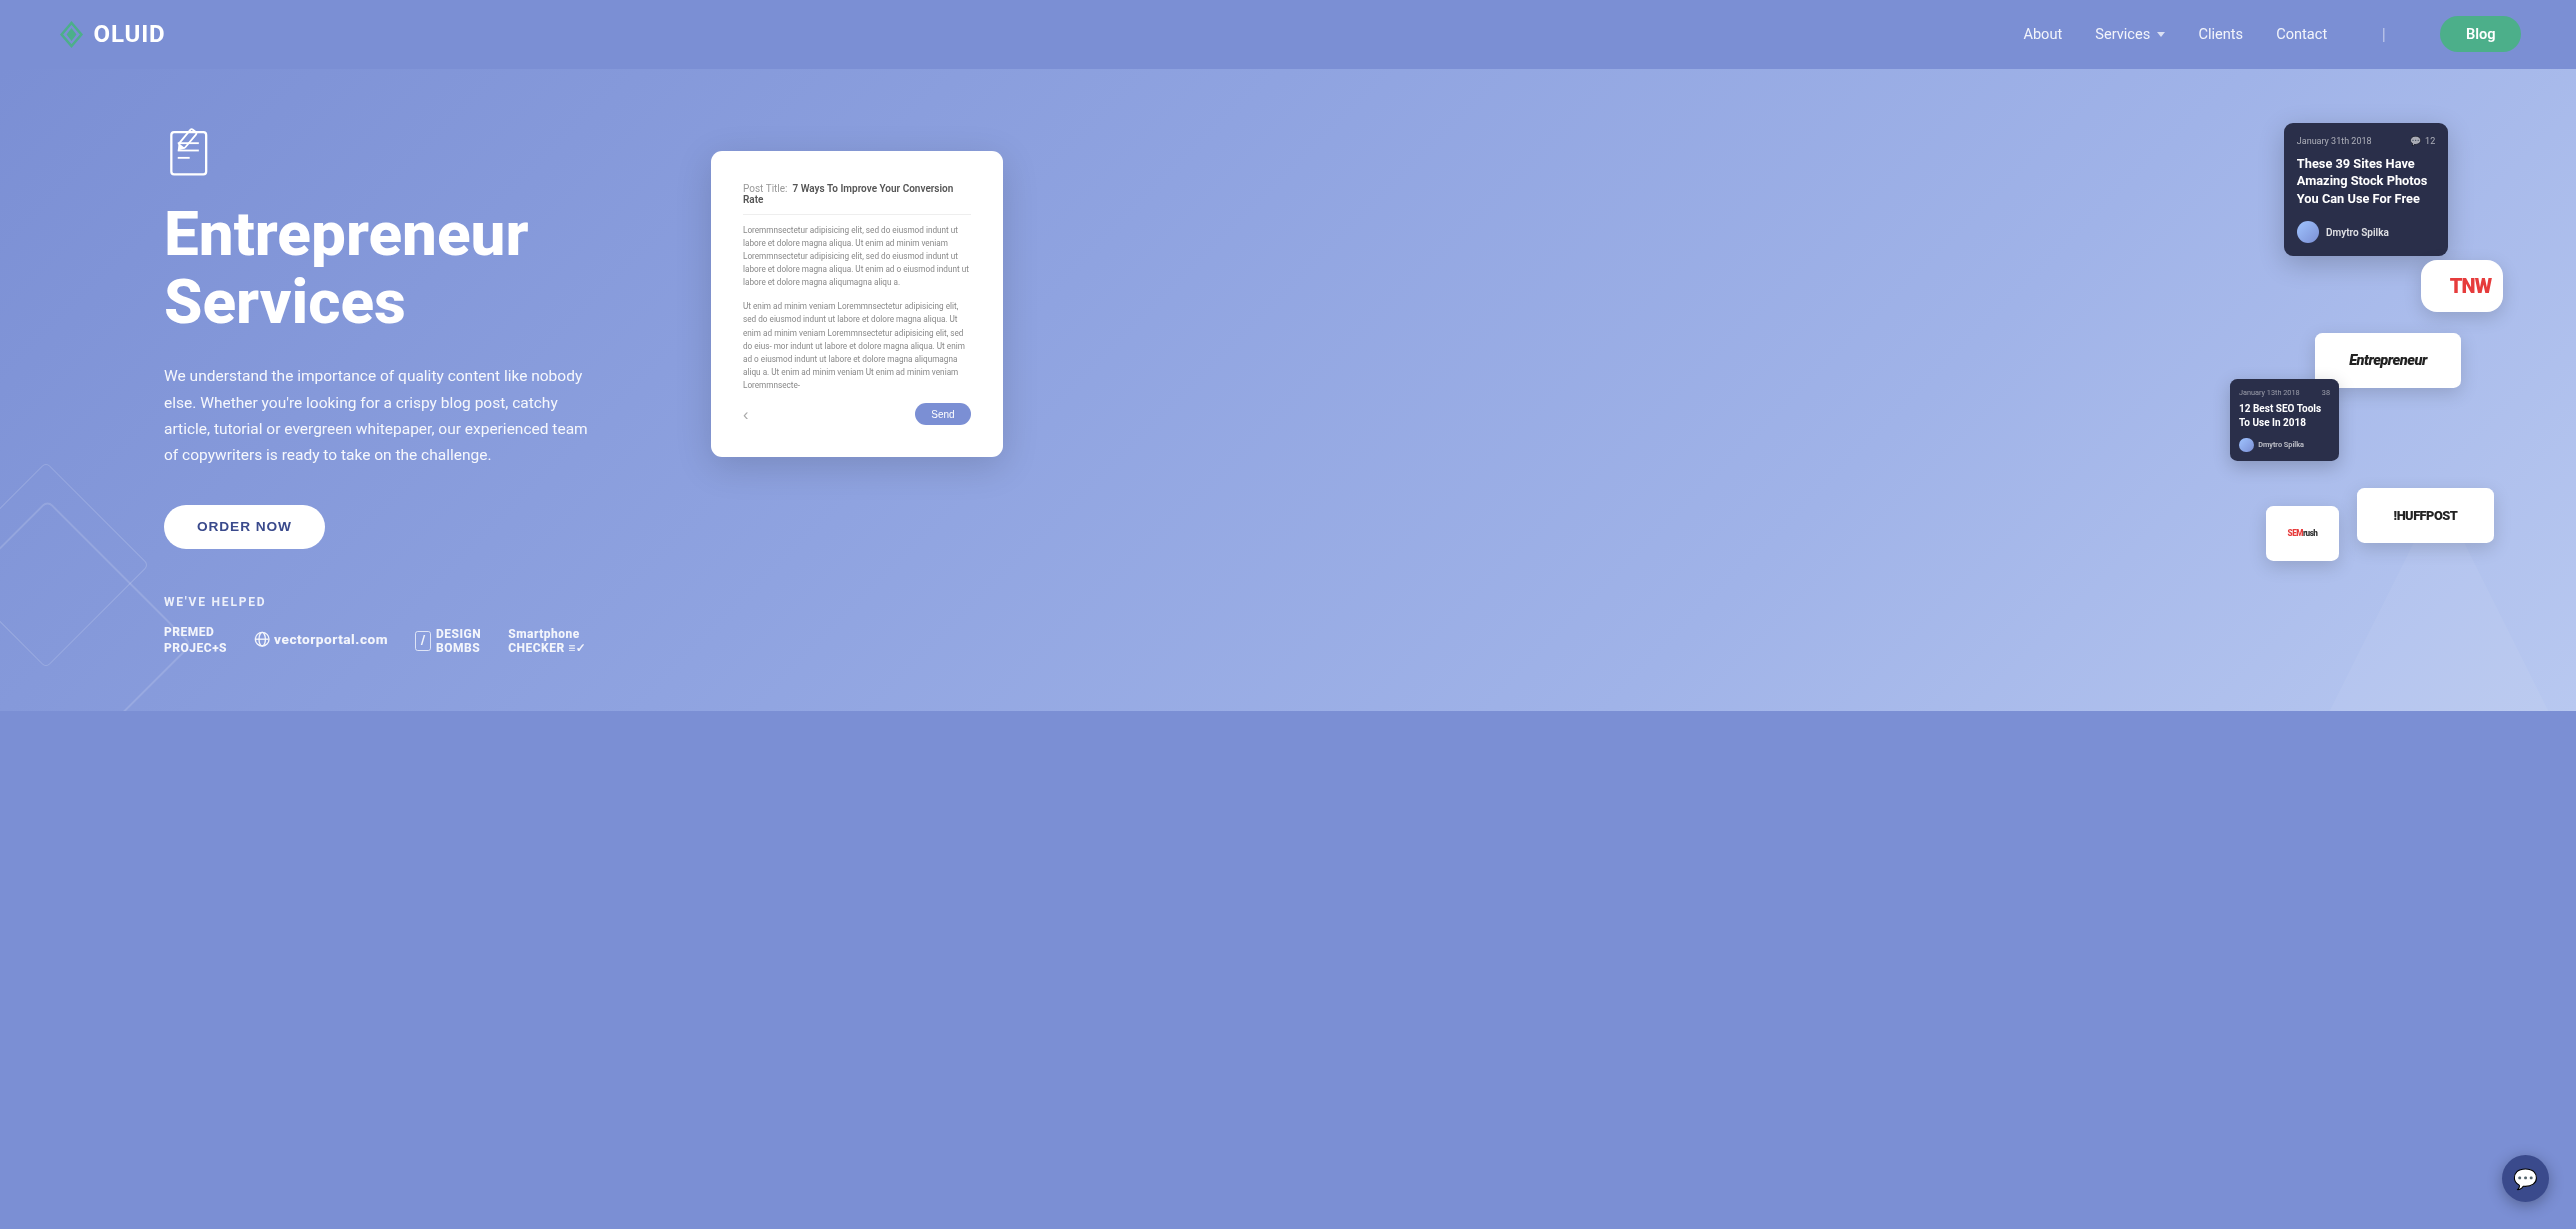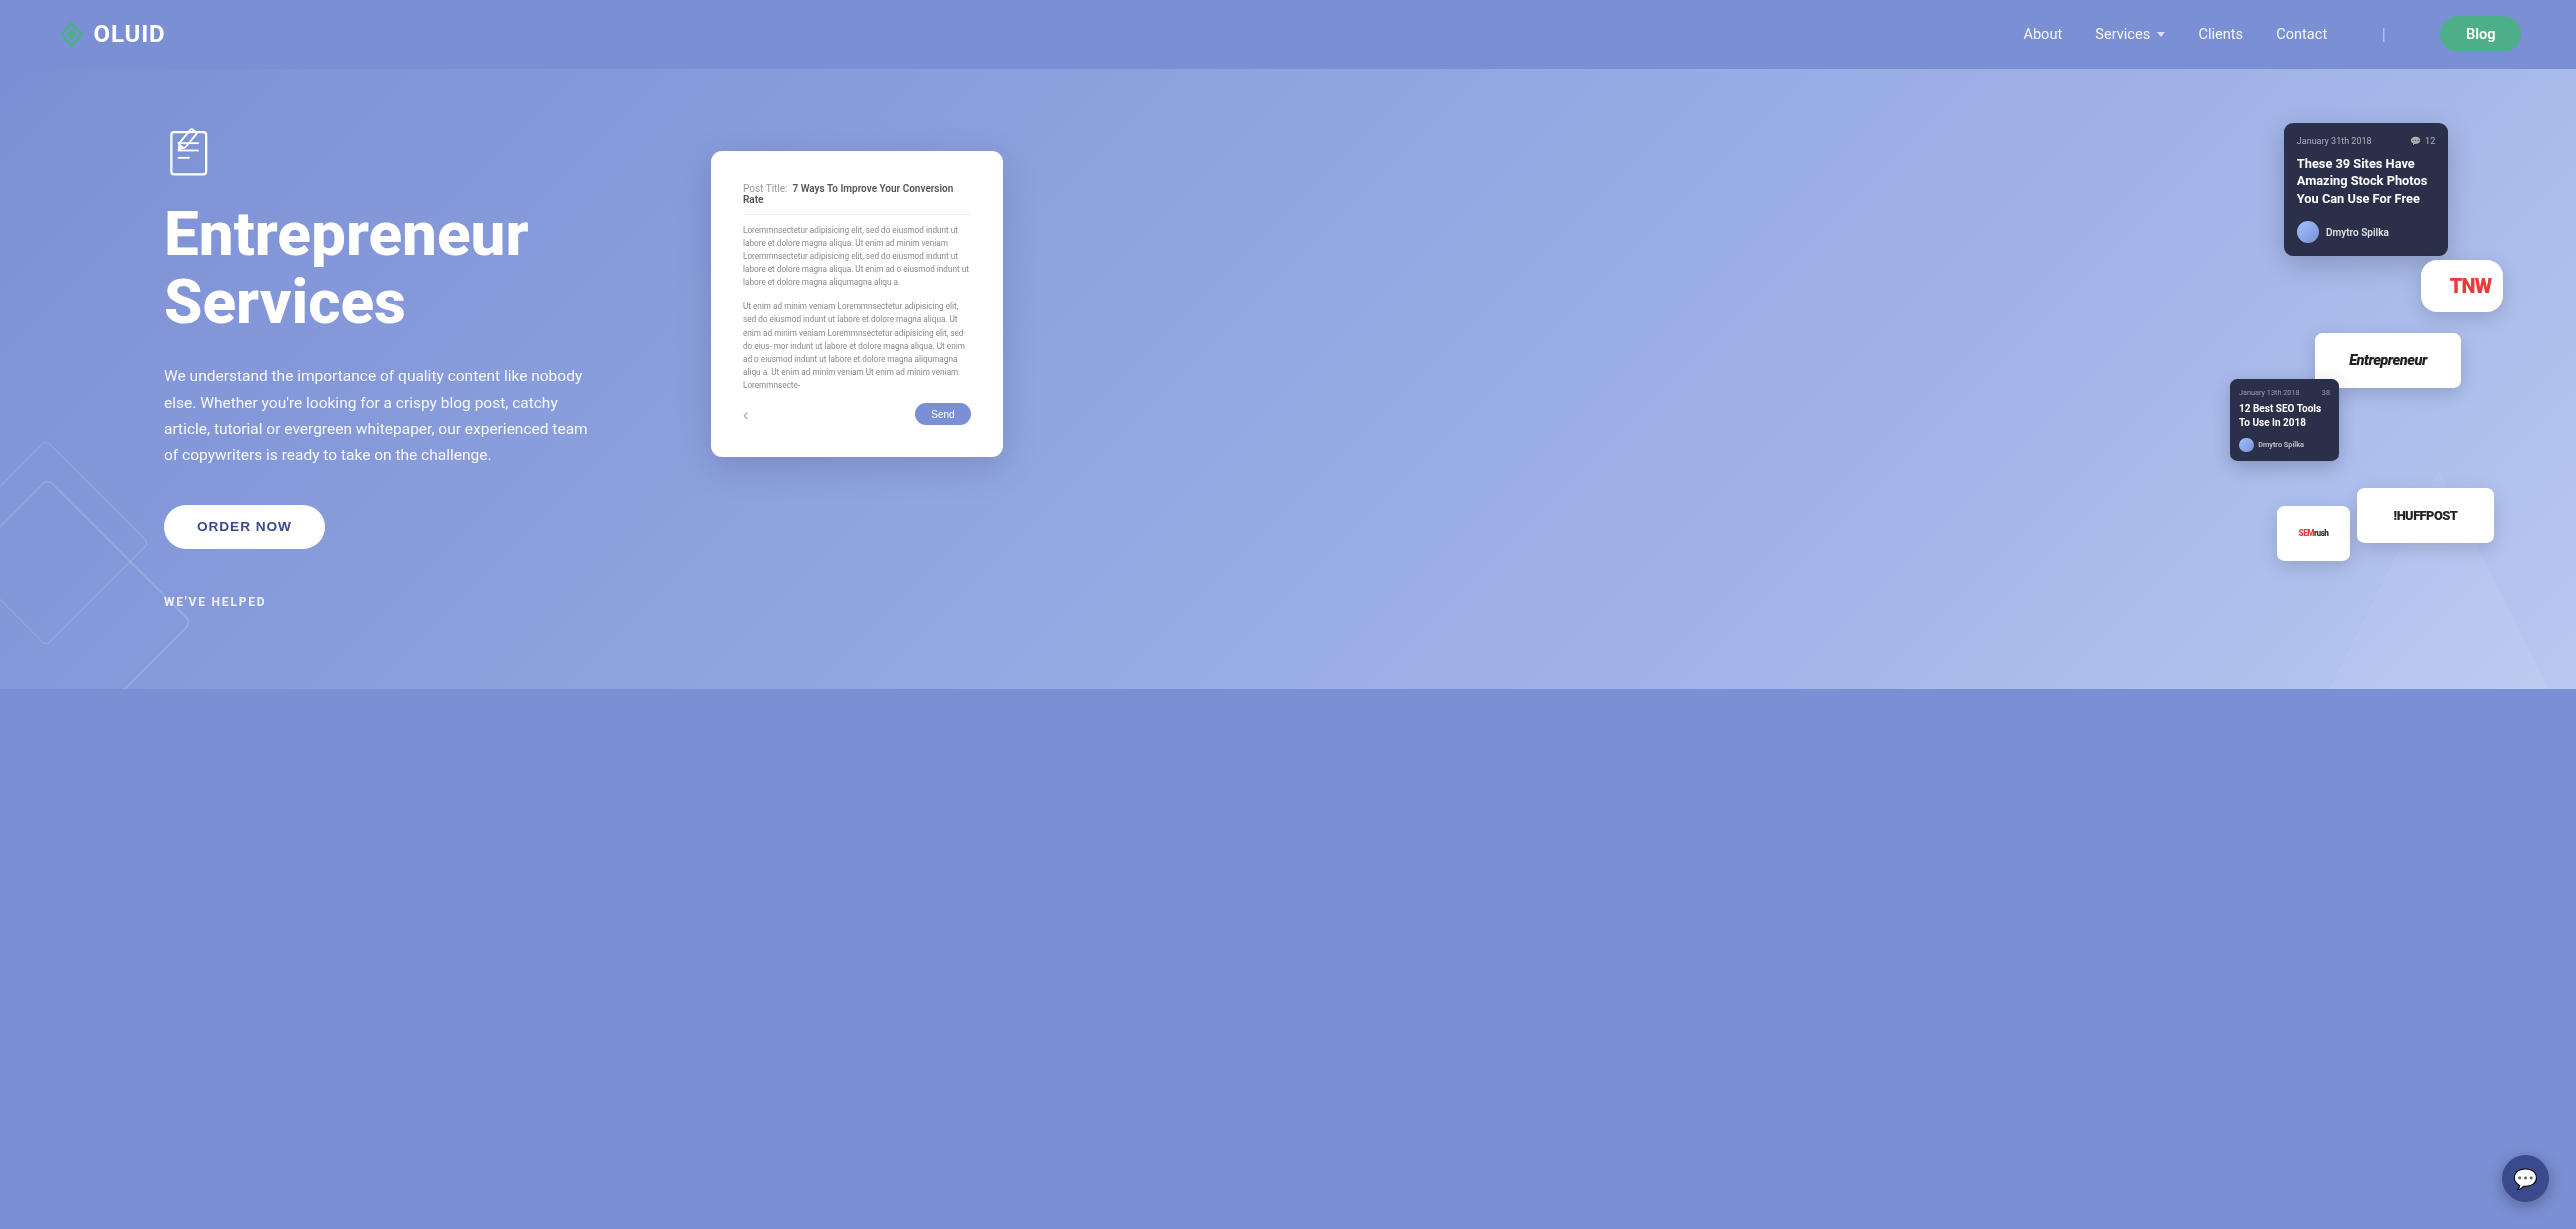--- a/index.html
+++ b/index.html
@@ -426,21 +426,21 @@
     }
 
     .seo-card .author-name {
       font-size: 7.3px;
       color: rgba(255,255,255,0.7);
     }
 
     
     .semrush-card {
       position: absolute;
-      right: 171px;
+      right: 182px;
       top: 401px;
       width: 73px;
       height: 55px;
       background: #fff;
       border-radius: 7.3px;
       display: flex;
       align-items: center;
       justify-content: center;
       box-shadow: 0 5.5px 18px rgba(0,0,0,0.15);
     }
@@ -563,20 +563,44 @@
 
     
     <p class="hero-desc">We understand the importance of quality content like nobody else. Whether you're looking for a crispy blog post, catchy article, tutorial or evergreen whitepaper, our experienced team of copywriters is ready to take on the challenge.</p>
 
     
     <button class="order-btn">ORDER NOW</button>
 
     
     <div class="helped-section">
       <div class="helped-label">WE'VE HELPED</div>
+      <div class="helped-logos">
+        <div class="helped-logo premed">
+          PREMED<br>PROJEC+S
+        </div>
+        <div class="helped-logo vector">
+          <span style="display:inline-flex;align-items:center;gap:3.6px;">
+            <svg width="16.4" height="16.4" viewBox="0 0 18 18" fill="none" style="vertical-align:middle;">
+              <circle cx="9" cy="9" r="7.5" stroke="white" stroke-width="1.5" fill="none"></circle>
+              <line x1="2" y1="9" x2="16" y2="9" stroke="white" stroke-width="1.5"></line>
+              <ellipse cx="9" cy="9" rx="3.5" ry="7.5" stroke="white" stroke-width="1.5" fill="none"></ellipse>
+            </svg>
+            vectorportal.com
+          </span>
+        </div>
+        <div class="helped-logo design-bombs">
+          <span style="display:inline-flex;align-items:center;gap:4.6px;">
+            <span style="display:inline-block;width:16.4px;height:20px;border:1.8px solid rgba(255,255,255,0.8);border-radius:2.7px;text-align:center;line-height:16.4px;font-size:12px;font-weight:900;">/</span>
+            DESIGN<br>BOMBS
+          </span>
+        </div>
+        <div class="helped-logo smartphone">
+          Smartphone<br>CHECKER ≡✓
+        </div>
+      </div>
     </div>
   </div>
 
   <div class="hero-visual">
 
     <div class="blog-post-card">
       <div class="post-label">
         <span>Post Title:</span>&nbsp;&nbsp;<span style="font-weight:600;color:#555;">7 Ways To Improve Your Conversion Rate</span>
       </div>
       <div style="height:0.9px;background:#eee;margin:9px 0;"></div>

